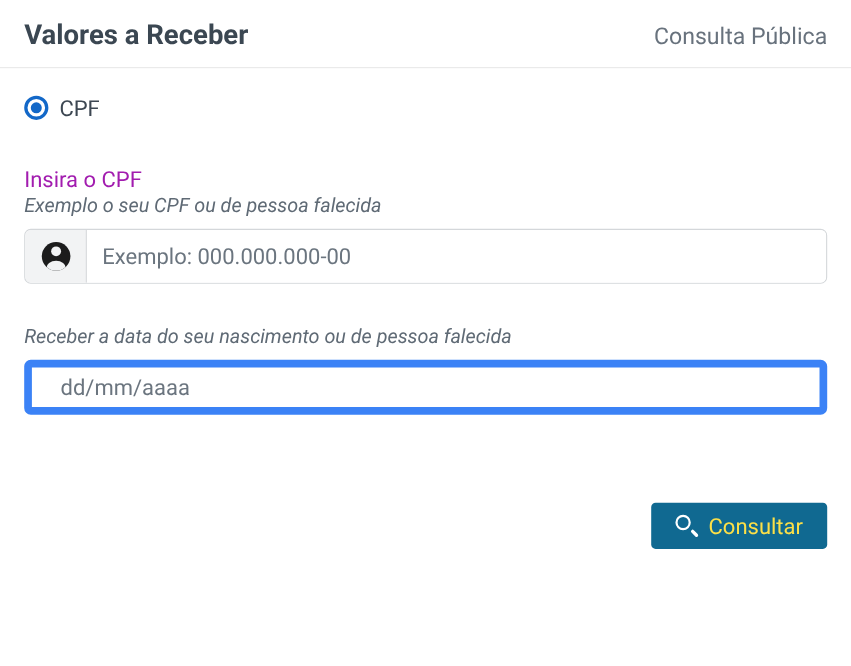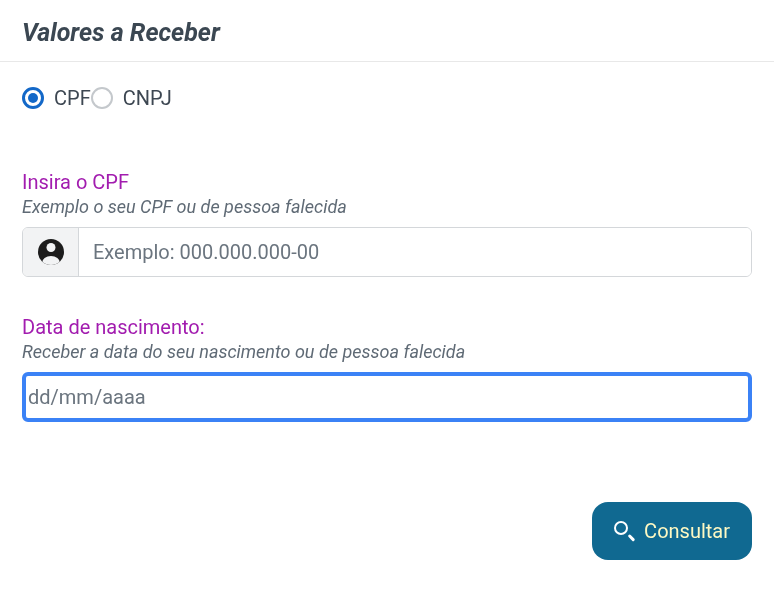--- a/index.html
+++ b/index.html
@@ -13,38 +13,38 @@
     display: flex;
     justify-content: space-between;
     align-items: baseline;
     padding: 18px 22px 14px 22px;
     border-bottom: 1px solid #e8e8e8;
   }
   .title {
     font-size: 25px;
     font-weight: 700;
     color: #3b4752;
-    font-style: italic;
   }
   .subtitle {
     font-size: 21px;
     font-weight: 400;
     color: #68727d;
   }
   .form-area {
     padding: 24px 22px 10px 22px;
   }
   .group-label {
     font-size: 20px;
     color: #3d4752;
     margin-bottom: 10px;
   }
   .radio-row {
     display: flex;
-    margin-bottom: 60px;
+    gap: 80px;
+    margin-bottom: 41px;
   }
   .radio-option {
     display: flex;
     align-items: center;
     gap: 10px;
     cursor: pointer;
   }
   .radio-circle {
     width: 22px;
     height: 22px;
@@ -133,45 +133,45 @@
     outline: none;
     font-size: 20px;
     padding: 0 14px;
     color: #ef4444;
     font-family: inherit;
   }
   .text-input::placeholder {
     color: #6b757f;
   }
   .input-single {
-    border: 4px solid #3b82f6;
+    border: 7px solid #3b82f6;
     border-radius: 6px;
     height: 50px;
     width: 100%;
     font-size: 20px;
-    padding: 0 2px;
+    padding: 0 26px;
     color: #3d4752;
     font-family: inherit;
     outline: none;
     margin-bottom: 70px;
   }
   .input-single::placeholder {
     color: #6b757f;
   }
   .footer {
     display: flex;
     justify-content: flex-end;
     padding: 0 22px 18px 22px;
   }
   .consult-btn {
     background: #106991;
-    color: #fef9c3;
+    color: #fde047;
     border: none;
-    border-radius: 16px;
-    height: 58px;
+    border-radius: 4px;
+    height: 42px;
     padding: 0 22px;
     font-size: 20px;
     display: flex;
     align-items: center;
     gap: 10px;
     cursor: pointer;
     font-family: inherit;
   }
   .search-icon {
     width: 20px;
@@ -197,45 +197,41 @@
     right: 2px;
     transform: rotate(-45deg);
     border-radius: 2px;
   }
 </style>
 </head>
 <body>
 
 <div class="header">
   <div class="title">Valores a Receber</div>
+  <div class="subtitle">Consulta Pública</div>
 </div>
 
 <div class="form-area">
 
   <div class="radio-row">
     <div class="radio-option">
       <span class="radio-circle selected"></span>
       <span class="radio-label">CPF</span>
-    </div>
-    <div class="radio-option">
-      <span class="radio-circle"></span>
-      <span class="radio-label">CNPJ</span>
     </div>
   </div>
 
   <div class="field-label">Insira o CPF</div>
   <div class="field-hint">Exemplo o seu CPF ou de pessoa falecida</div>
   <div class="input-group">
     <div class="input-addon">
       <span class="user-icon"></span>
     </div>
     <input type="text" class="text-input" placeholder="Exemplo: 000.000.000-00" style="">
   </div>
 
-  <div class="field-label">Data de nascimento:</div>
   <div class="field-hint">Receber a data do seu nascimento ou de pessoa falecida</div>
   <input type="text" class="input-single" placeholder="dd/mm/aaaa" style="">
 
 </div>
 
 <div class="footer">
   <button class="consult-btn">
     <span class="search-icon">
       <span class="lens"></span>
       <span class="handle"></span>

